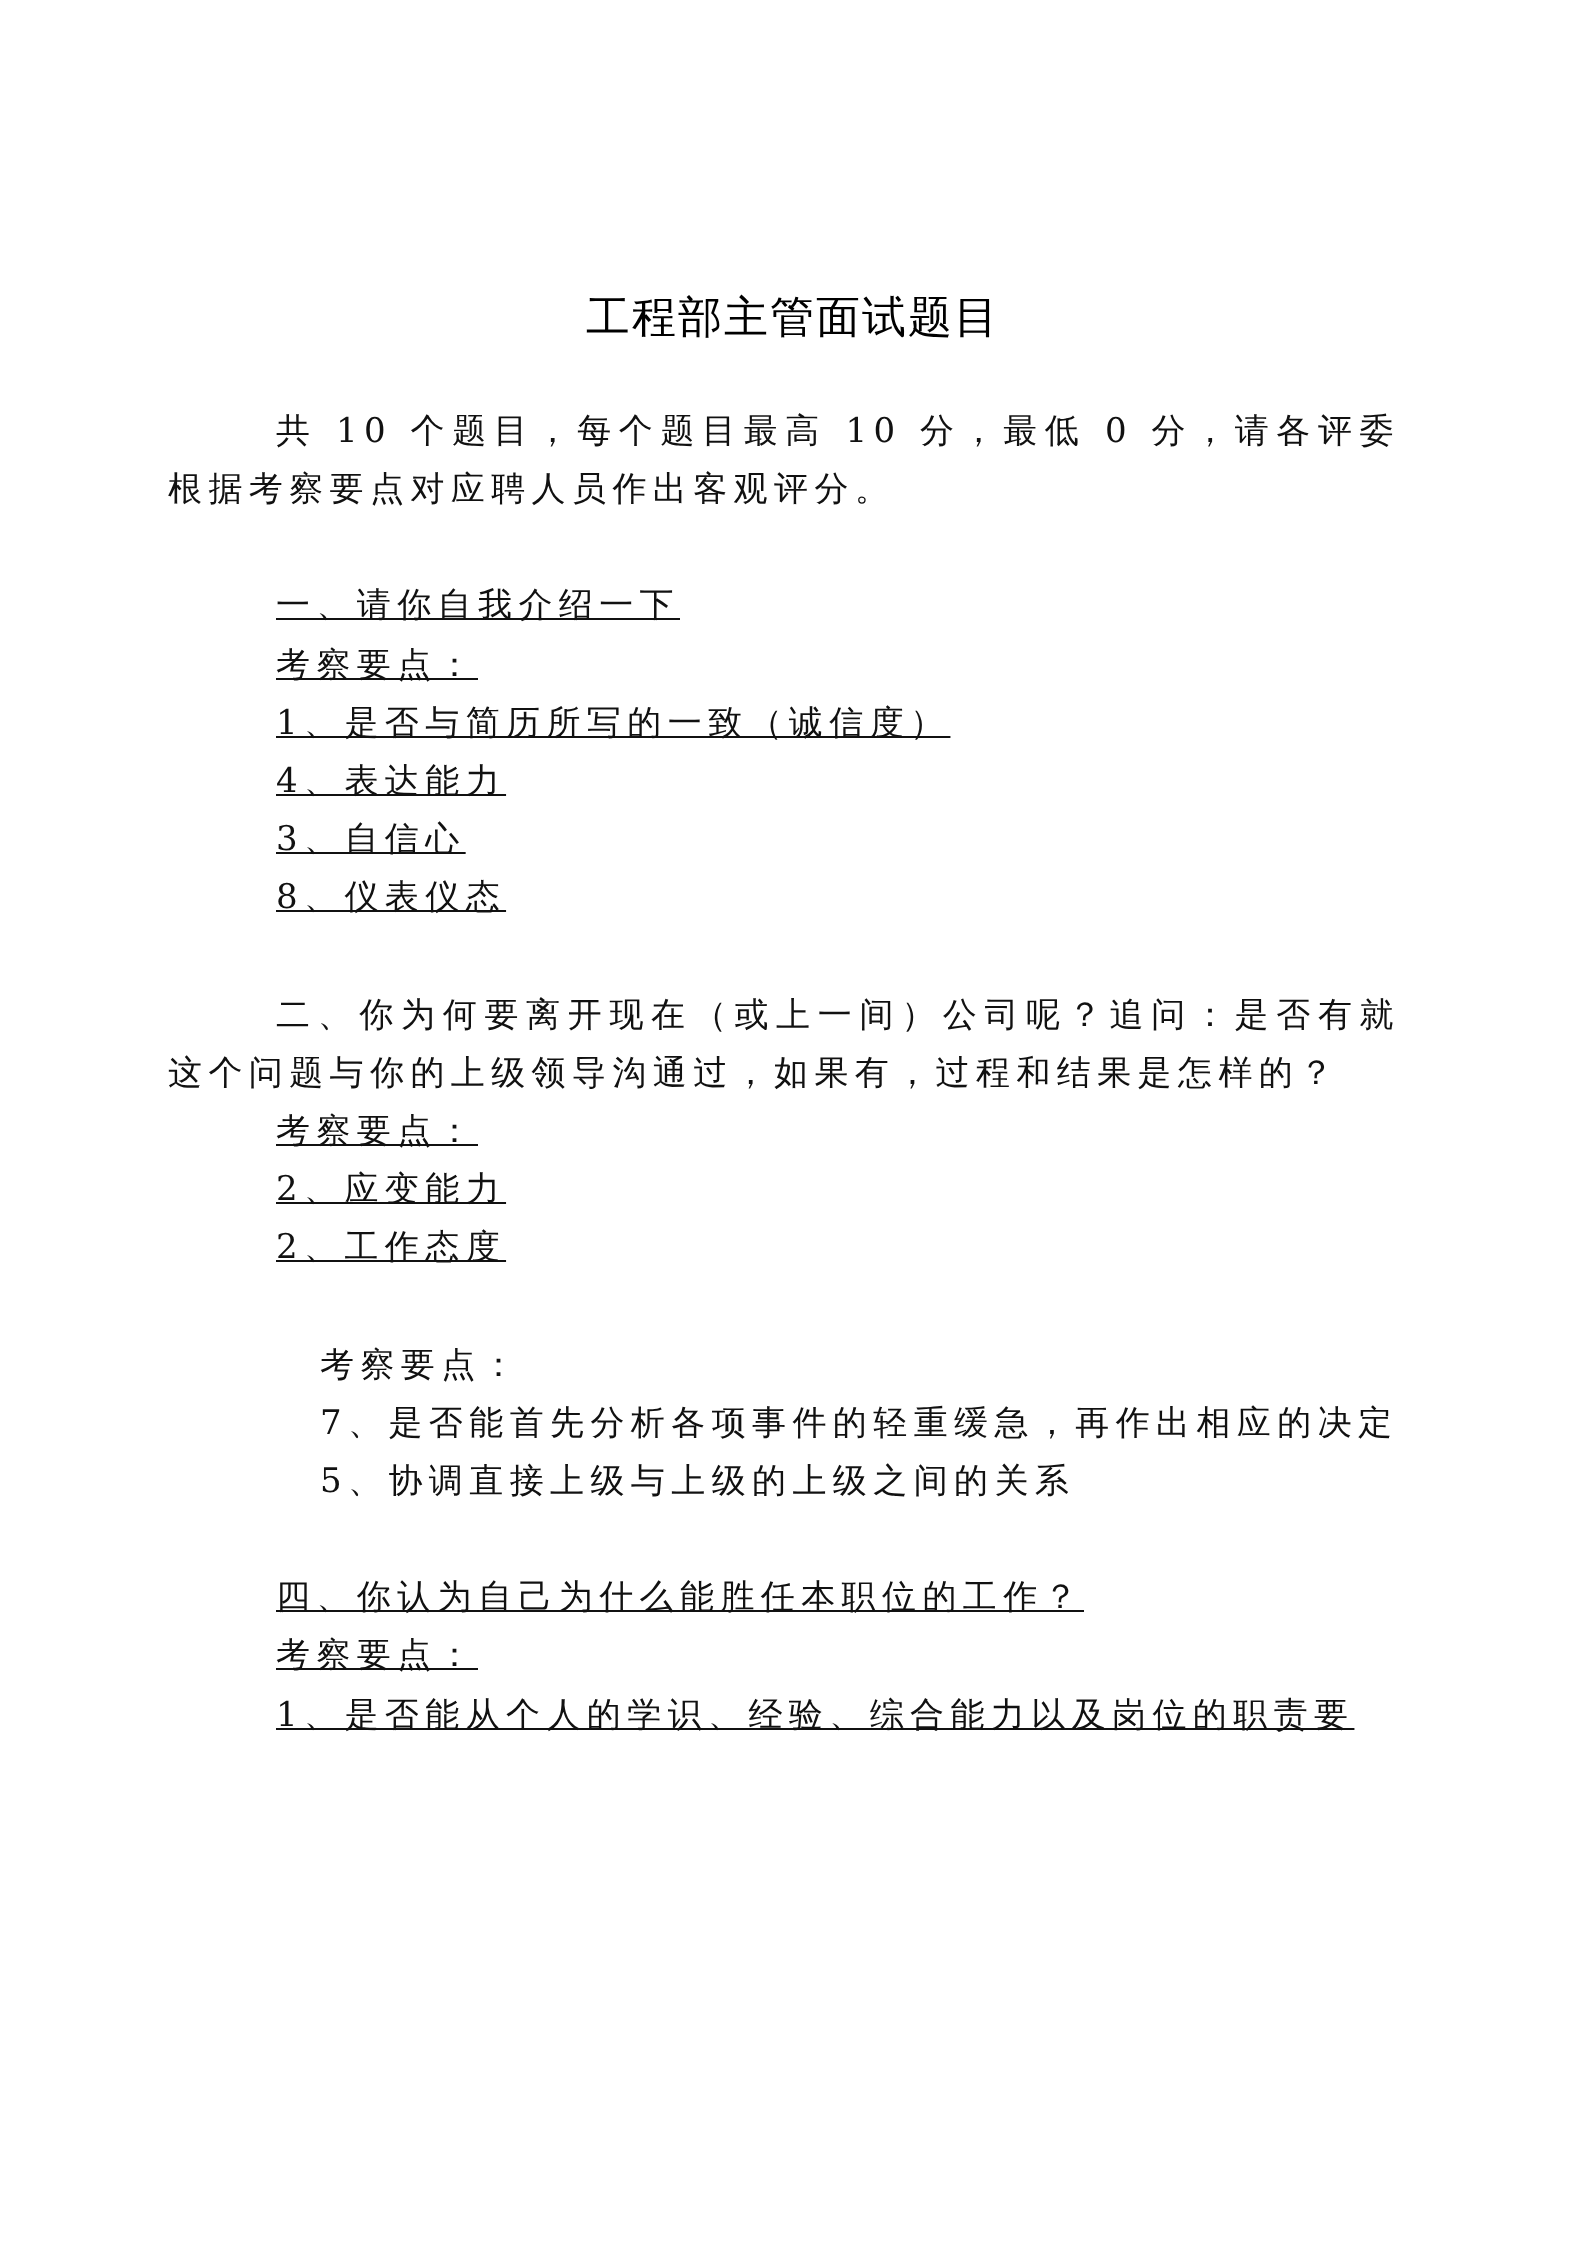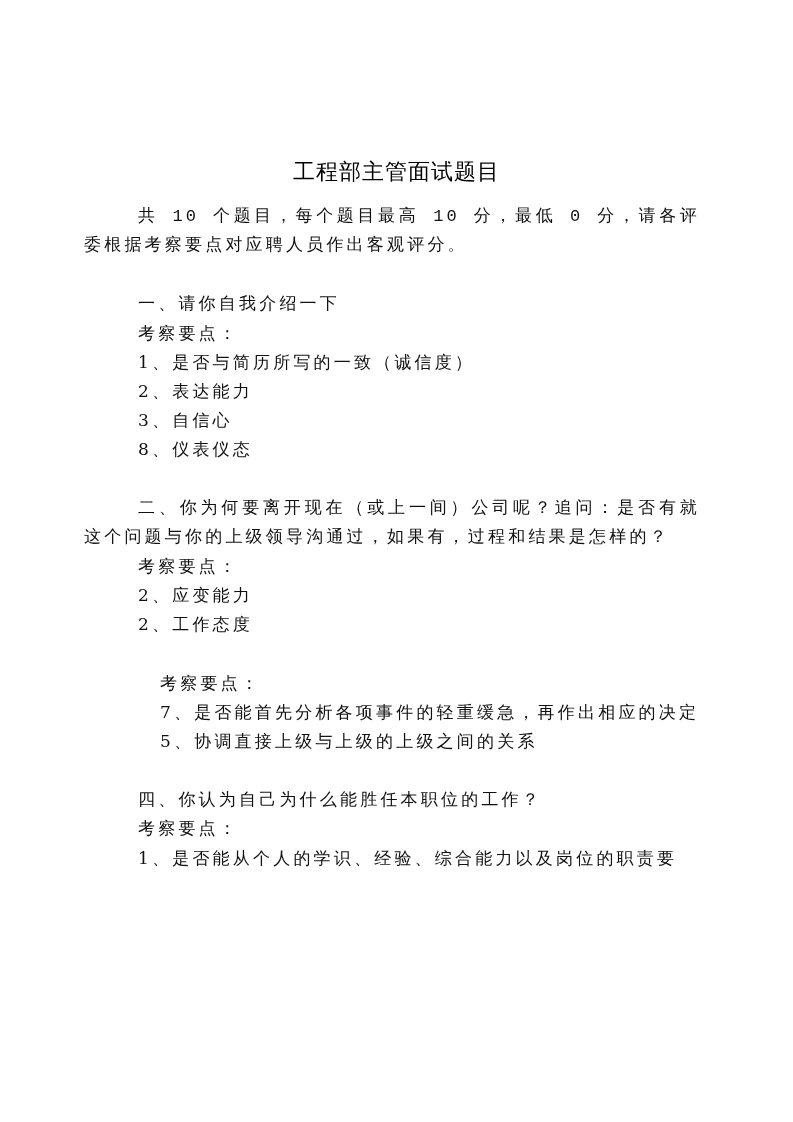--- a/index.html
+++ b/index.html
@@ -1,44 +1,44 @@
 <!DOCTYPE html>
 <html><head>
 <meta charset="utf-8">
 <style>
   html, body { margin: 0; padding: 0; background: #ffffff; }
   body { width: 793px; height: 1122px; position: relative; overflow: hidden;
          font-family: "DejaVu Serif", "Liberation Serif", serif; color: #111; }
   .page { position: absolute; left: 0; top: 0; width: 793px; height: 1122px; }
-  .title { position: absolute; top: 156px; left: 0; width: 793px; text-align: center;
+  .title { position: absolute; top: 144px; left: 0; width: 793px; text-align: center;
            font-family: "DejaVu Sans", "Liberation Sans", sans-serif; font-size: 22px;
            letter-spacing: 1px; color: #000; line-height: 32px; }
   .body { position: absolute; left: 84px; width: 616px; top: 202px;
           font-size: 17px; line-height: 29.2px; letter-spacing: 3.2px; }
   .p { margin: 0; text-align: justify; text-align-last: left; }
-  .indent { text-indent: 54px; font-family: Liberation Mono, monospace; }
-  .ind1 { padding-left: 54px; }
+  .indent { text-indent: 54px; }
+  .ind1 { padding-left: 54px; text-decoration: underline; }
   .ind2 { padding-left: 76px; }
   .gap { height: 29px; }
 </style>
 </head>
 <body>
 
 <div class="page">
   <div class="title">工程部主管面试题目</div>
 
   <div class="body">
     <p class="p indent">共 10 个题目，每个题目最高 10 分，最低 0 分，请各评委根据考察要点对应聘人员作出客观评分。</p>
     <div class="gap"></div>
 
     <div>
       <p class="p ind1">一、请你自我介绍一下</p>
       <p class="p ind1">考察要点：</p>
       <p class="p ind1">1、是否与简历所写的一致（诚信度）</p>
-      <p class="p ind1">2、表达能力</p>
+      <p class="p ind1">4、表达能力</p>
       <p class="p ind1">3、自信心</p>
       <p class="p ind1">8、仪表仪态</p>
     </div>
     <div class="gap"></div>
 
     <div>
       <p class="p indent">二、你为何要离开现在（或上一间）公司呢？追问：是否有就这个问题与你的上级领导沟通过，如果有，过程和结果是怎样的？</p>
       <p class="p ind1">考察要点：</p>
       <p class="p ind1">2、应变能力</p>
       <p class="p ind1">2、工作态度</p>

